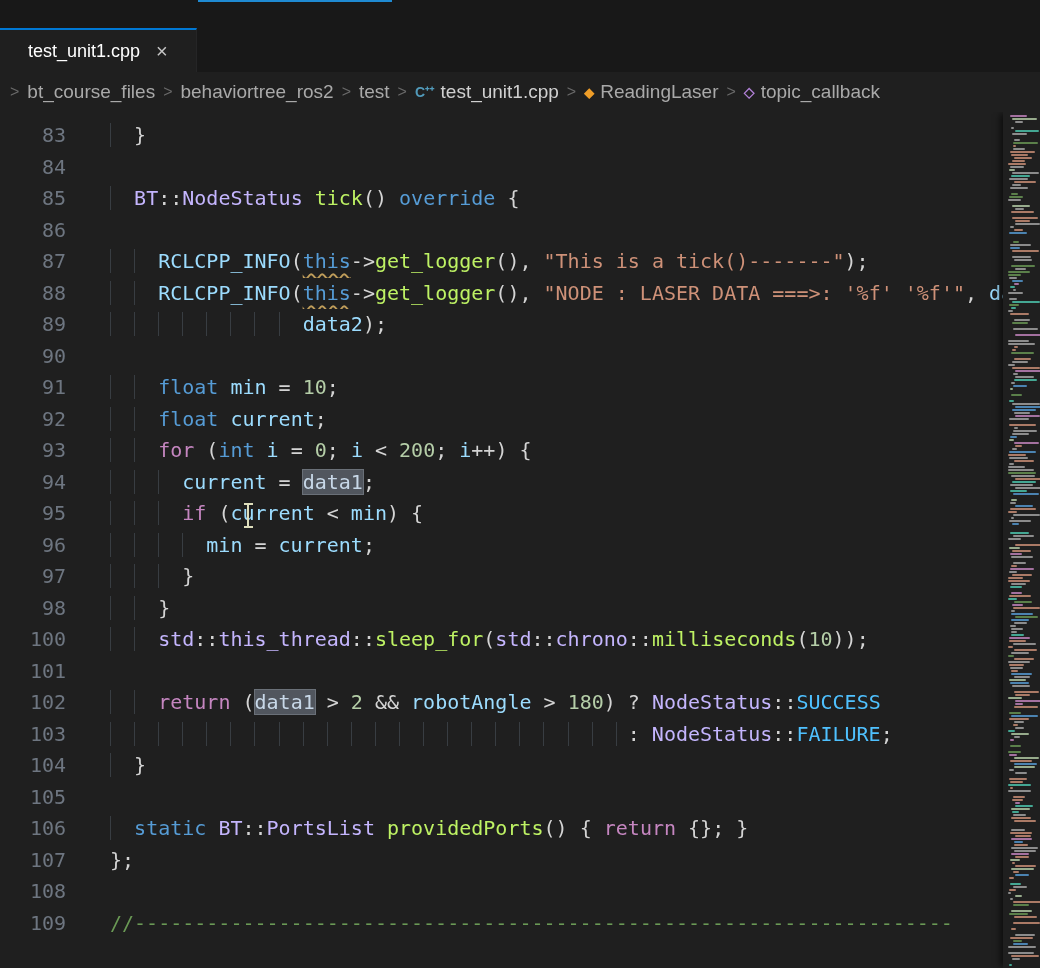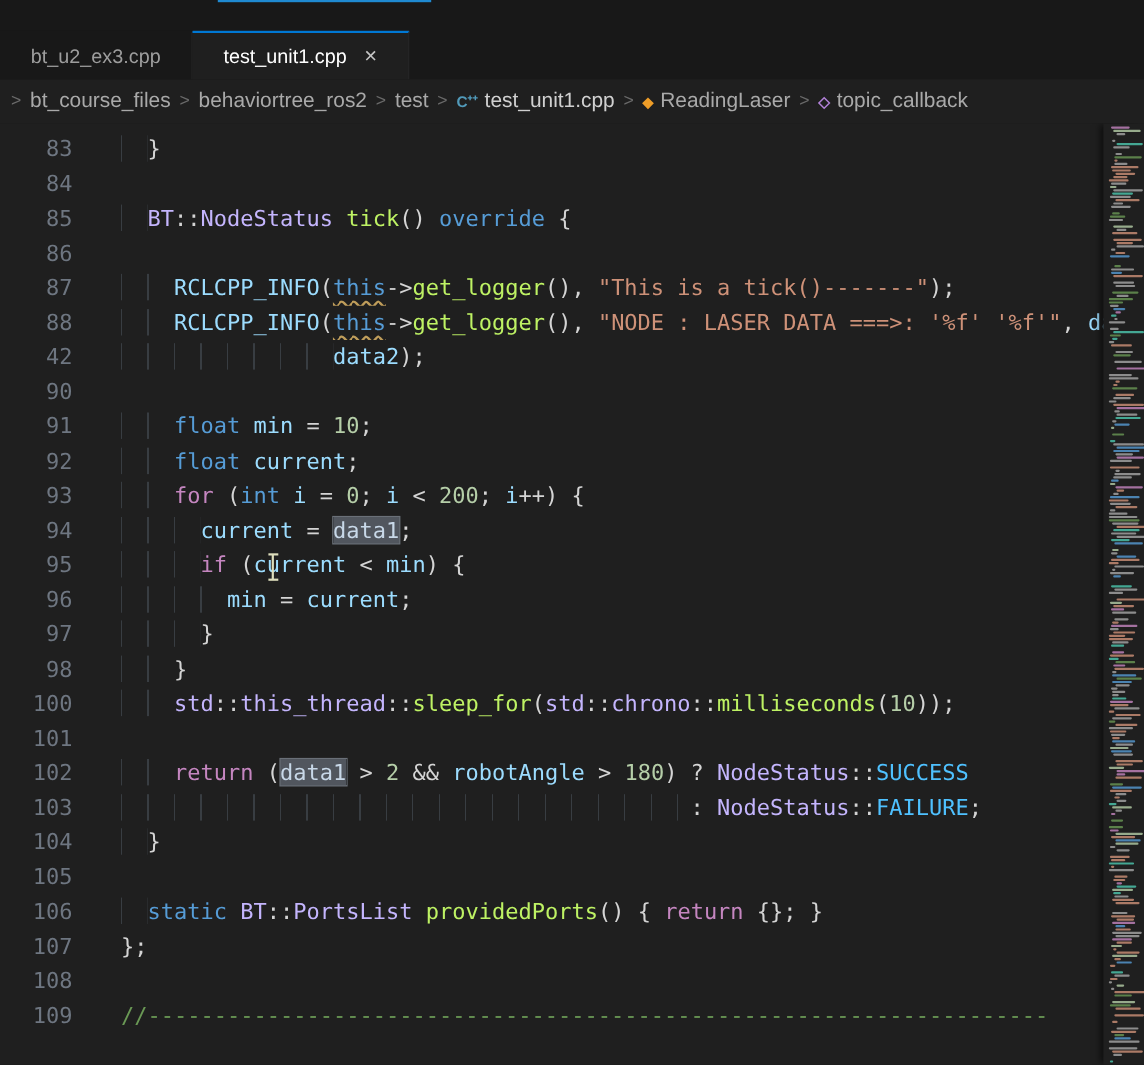--- a/index.html
+++ b/index.html
@@ -59,23 +59,20 @@
   .ibeam .cap{position:absolute;height:2px;width:9px;left:1px;background:#ddddbb;}
   .ibeam .cap.top{top:1px}
   .ibeam .cap.bot{bottom:1px}
 </style>
 </head>
 <body>
 
 <div class="tabbar">
   <div class="top-accent"></div>
 
-  <div class="tab inactive">
-    <span>bt_u2_ex3.cpp</span>
-  </div>
 
   <div class="tab active">
     <span>test_unit1.cpp</span>
     <span class="close">×</span>
   </div>
 </div>
 
 <div class="breadcrumbs">
   <span class="bc-sep">&gt;</span>
 
@@ -113,21 +110,21 @@
 </div>
 
 <div class="editor">
   <div class="code">
       <div class="cl"><span class="ln">83</span><span class="lc"><span class="t-ws">  </span><span class="t-p">}</span></span></div>
       <div class="cl"><span class="ln">84</span><span class="lc"></span></div>
       <div class="cl"><span class="ln">85</span><span class="lc"><span class="t-ws">  </span><span class="t-type">BT</span><span class="t-p">::</span><span class="t-type">NodeStatus</span><span class="t-p"> </span><span class="t-fn">tick</span><span class="t-p">() </span><span class="t-kw">override</span><span class="t-p"> {</span></span></div>
       <div class="cl"><span class="ln">86</span><span class="lc"></span></div>
       <div class="cl"><span class="ln">87</span><span class="lc"><span class="t-ws">    </span><span class="t-var">RCLCPP_INFO</span><span class="t-p">(</span><span class="t-this">this</span><span class="t-p">-&gt;</span><span class="t-fn">get_logger</span><span class="t-p">(), </span><span class="t-str">"This is a tick()-------"</span><span class="t-p">);</span></span></div>
       <div class="cl"><span class="ln">88</span><span class="lc"><span class="t-ws">    </span><span class="t-var">RCLCPP_INFO</span><span class="t-p">(</span><span class="t-this">this</span><span class="t-p">-&gt;</span><span class="t-fn">get_logger</span><span class="t-p">(), </span><span class="t-str">"NODE : LASER DATA ===&gt;: '%f' '%f'"</span><span class="t-p">, </span><span class="t-var">data1</span></span></div>
-      <div class="cl"><span class="ln">42</span><span class="lc"><span class="t-ws">                </span><span class="t-var">data2</span><span class="t-p">);</span></span></div>
+      <div class="cl"><span class="ln">89</span><span class="lc"><span class="t-ws">                </span><span class="t-var">data2</span><span class="t-p">);</span></span></div>
       <div class="cl"><span class="ln">90</span><span class="lc"></span></div>
       <div class="cl"><span class="ln">91</span><span class="lc"><span class="t-ws">    </span><span class="t-kw">float</span><span class="t-p"> </span><span class="t-var">min</span><span class="t-p"> = </span><span class="t-num">10</span><span class="t-p">;</span></span></div>
       <div class="cl"><span class="ln">92</span><span class="lc"><span class="t-ws">    </span><span class="t-kw">float</span><span class="t-p"> </span><span class="t-var">current</span><span class="t-p">;</span></span></div>
       <div class="cl"><span class="ln">93</span><span class="lc"><span class="t-ws">    </span><span class="t-ctrl">for</span><span class="t-p"> (</span><span class="t-kw">int</span><span class="t-p"> </span><span class="t-var">i</span><span class="t-p"> = </span><span class="t-num">0</span><span class="t-p">; </span><span class="t-var">i</span><span class="t-p"> &lt; </span><span class="t-num">200</span><span class="t-p">; </span><span class="t-var">i</span><span class="t-p">++) {</span></span></div>
       <div class="cl"><span class="ln">94</span><span class="lc"><span class="t-ws">      </span><span class="t-var">current</span><span class="t-p"> = </span><span class="t-hl">data1</span><span class="t-p">;</span></span></div>
       <div class="cl"><span class="ln">95</span><span class="lc"><span class="t-ws">      </span><span class="t-ctrl">if</span><span class="t-p"> (</span><span class="t-var">current</span><span class="t-p"> &lt; </span><span class="t-var">min</span><span class="t-p">) {</span></span></div>
       <div class="cl"><span class="ln">96</span><span class="lc"><span class="t-ws">        </span><span class="t-var">min</span><span class="t-p"> = </span><span class="t-var">current</span><span class="t-p">;</span></span></div>
       <div class="cl"><span class="ln">97</span><span class="lc"><span class="t-ws">      </span><span class="t-p">}</span></span></div>
       <div class="cl"><span class="ln">98</span><span class="lc"><span class="t-ws">    </span><span class="t-p">}</span></span></div>
       <div class="cl"><span class="ln">100</span><span class="lc"><span class="t-ws">    </span><span class="t-type">std</span><span class="t-p">::</span><span class="t-type">this_thread</span><span class="t-p">::</span><span class="t-fn">sleep_for</span><span class="t-p">(</span><span class="t-type">std</span><span class="t-p">::</span><span class="t-type">chrono</span><span class="t-p">::</span><span class="t-fn">milliseconds</span><span class="t-p">(</span><span class="t-num">10</span><span class="t-p">));</span></span></div>

